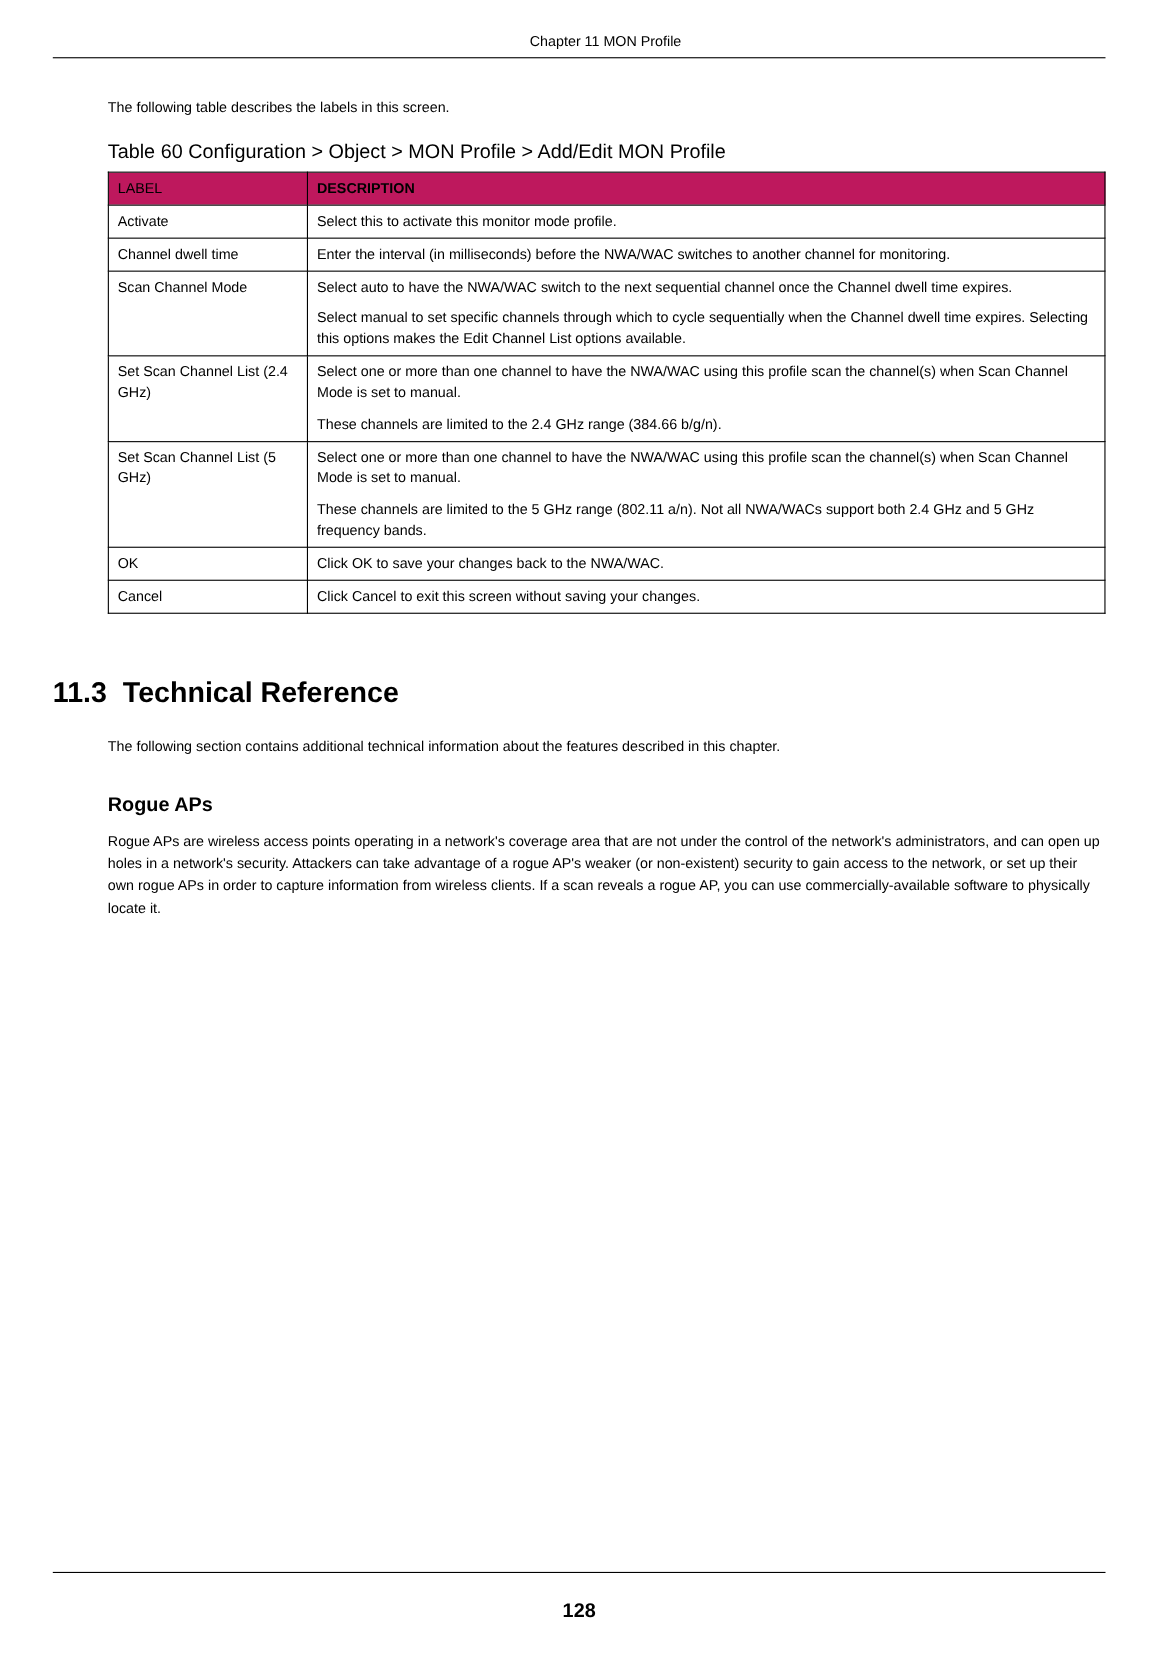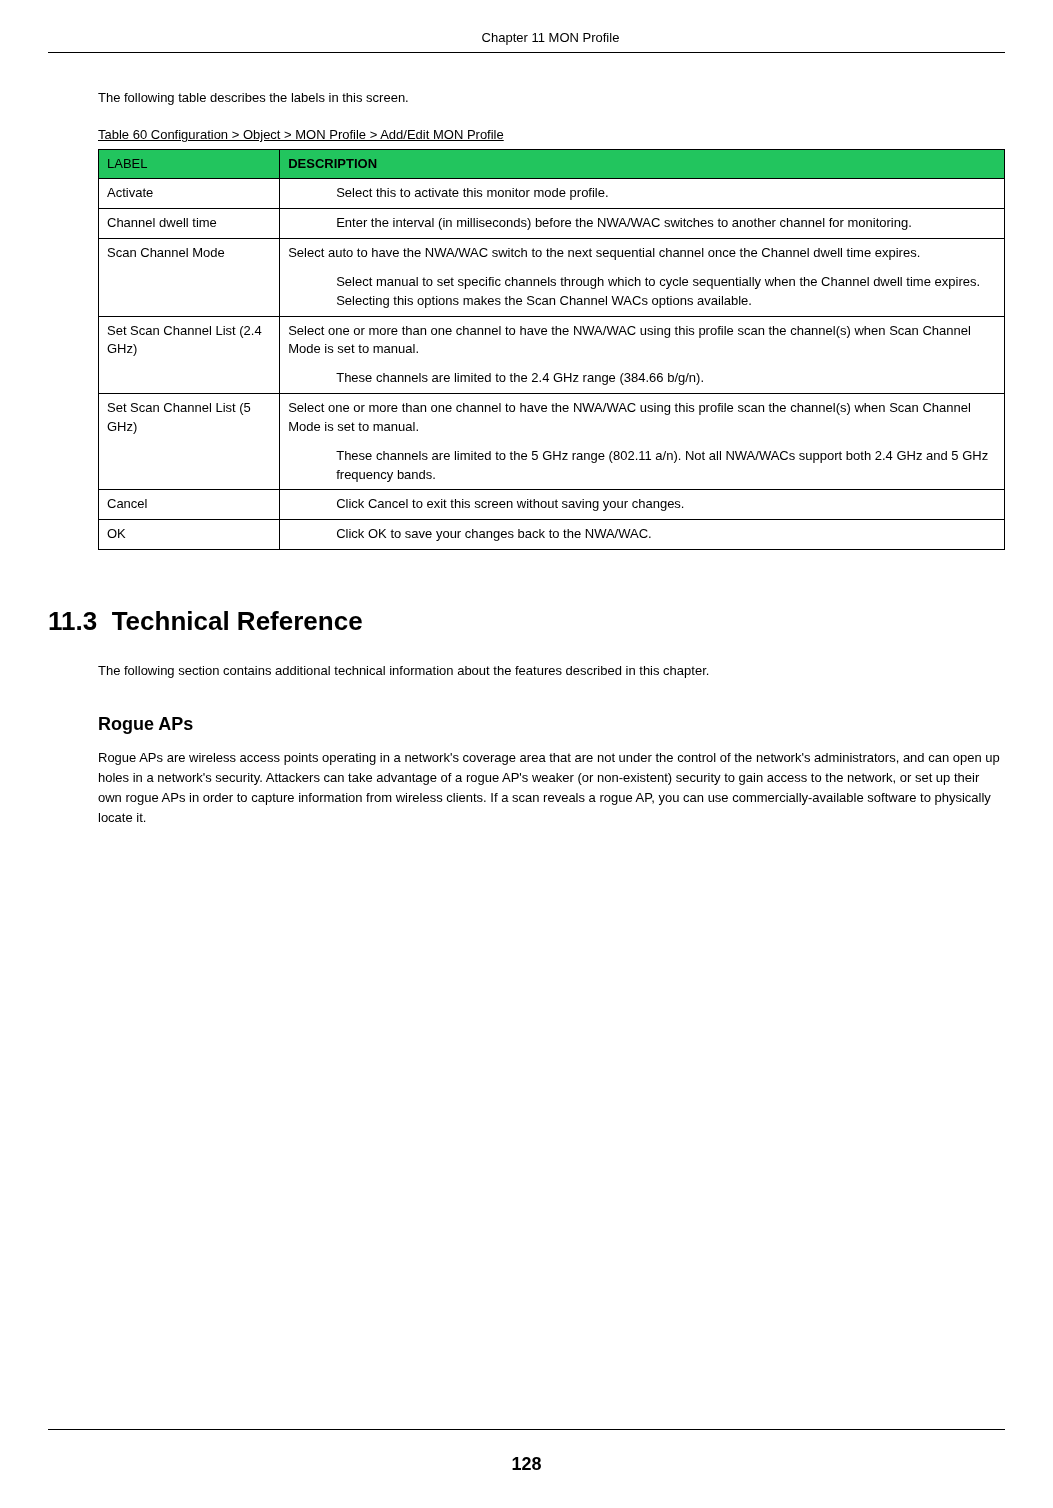--- a/index.html
+++ b/index.html
@@ -28,52 +28,50 @@
       padding: 35px 48px 0 48px;
     }
     .indent {
       margin-left: 50px;
     }
     .intro-text {
       margin-bottom: 18px;
     }
     .table-caption {
       margin-bottom: 4px;
-      font-size: 13px;
-      text-decoration: underline;
+      font-size: 18px;
     }
     table {
       border-collapse: collapse;
       width: 100%;
       font-size: 13px;
     }
     th, td {
       border: 1px solid #000;
       padding: 5px 8px;
       text-align: left;
       vertical-align: top;
       line-height: 1.45;
     }
     th {
-      background-color: #22c55e;
+      background-color: #be185d;
       font-weight: normal;
     }
     th.col-label {
       width: 20%;
     }
     th.col-desc {
       width: 80%;
       font-weight: bold;
     }
     .desc-para {
       margin-bottom: 10px;
     }
     .desc-para:last-child {
       margin-bottom: 0;
-      margin-left: 48px;
     }
     b {
       font-weight: normal;
     }
     .section-heading {
       font-size: 26px;
       font-weight: bold;
       margin-top: 52px;
       margin-bottom: 20px;
     }
@@ -148,47 +146,47 @@
           <tr>
             <td>Channel dwell time</td>
             <td>
               <div class="desc-para">Enter the interval (in milliseconds) before the NWA/WAC switches to another channel for monitoring.</div>
             </td>
           </tr>
           <tr>
             <td>Scan Channel Mode</td>
             <td>
               <div class="desc-para">Select <b>auto</b> to have the NWA/WAC switch to the next sequential channel once the <b>Channel dwell time</b> expires.</div>
-              <div class="desc-para">Select <b>manual</b> to set specific channels through which to cycle sequentially when the <b>Channel dwell time</b> expires. Selecting this options makes the <b>Scan Channel WACs</b> options available.</div>
+              <div class="desc-para">Select <b>manual</b> to set specific channels through which to cycle sequentially when the <b>Channel dwell time</b> expires. Selecting this options makes the <b>Edit Channel List</b> options available.</div>
             </td>
           </tr>
           <tr>
             <td>Set Scan Channel List (2.4 GHz)</td>
             <td>
               <div class="desc-para">Select one or more than one channel to have the NWA/WAC using this profile scan the channel(s) when <b>Scan Channel Mode</b> is set to <b>manual</b>.</div>
               <div class="desc-para">These channels are limited to the 2.4 GHz range (384.66 b/g/n).</div>
             </td>
           </tr>
           <tr>
             <td>Set Scan Channel List (5 GHz)</td>
             <td>
               <div class="desc-para">Select one or more than one channel to have the NWA/WAC using this profile scan the channel(s) when <b>Scan Channel Mode</b> is set to <b>manual</b>.</div>
               <div class="desc-para">These channels are limited to the 5 GHz range (802.11 a/n). Not all NWA/WACs support both 2.4 GHz and 5 GHz frequency bands.</div>
             </td>
           </tr>
           <tr>
+            <td>OK</td>
+            <td>
+              <div class="desc-para">Click <b>OK</b> to save your changes back to the NWA/WAC.</div>
+            </td>
+          </tr>
+          <tr>
             <td>Cancel</td>
             <td>
               <div class="desc-para">Click <b>Cancel</b> to exit this screen without saving your changes.</div>
-            </td>
-          </tr>
-          <tr>
-            <td>OK</td>
-            <td>
-              <div class="desc-para">Click <b>OK</b> to save your changes back to the NWA/WAC.</div>
             </td>
           </tr>
         </tbody>
     </table>
   </div>
 
   <h2 class="section-heading">
     <span>11.3</span>&nbsp;&nbsp;<span>Technical Reference</span>
   </h2>
 

